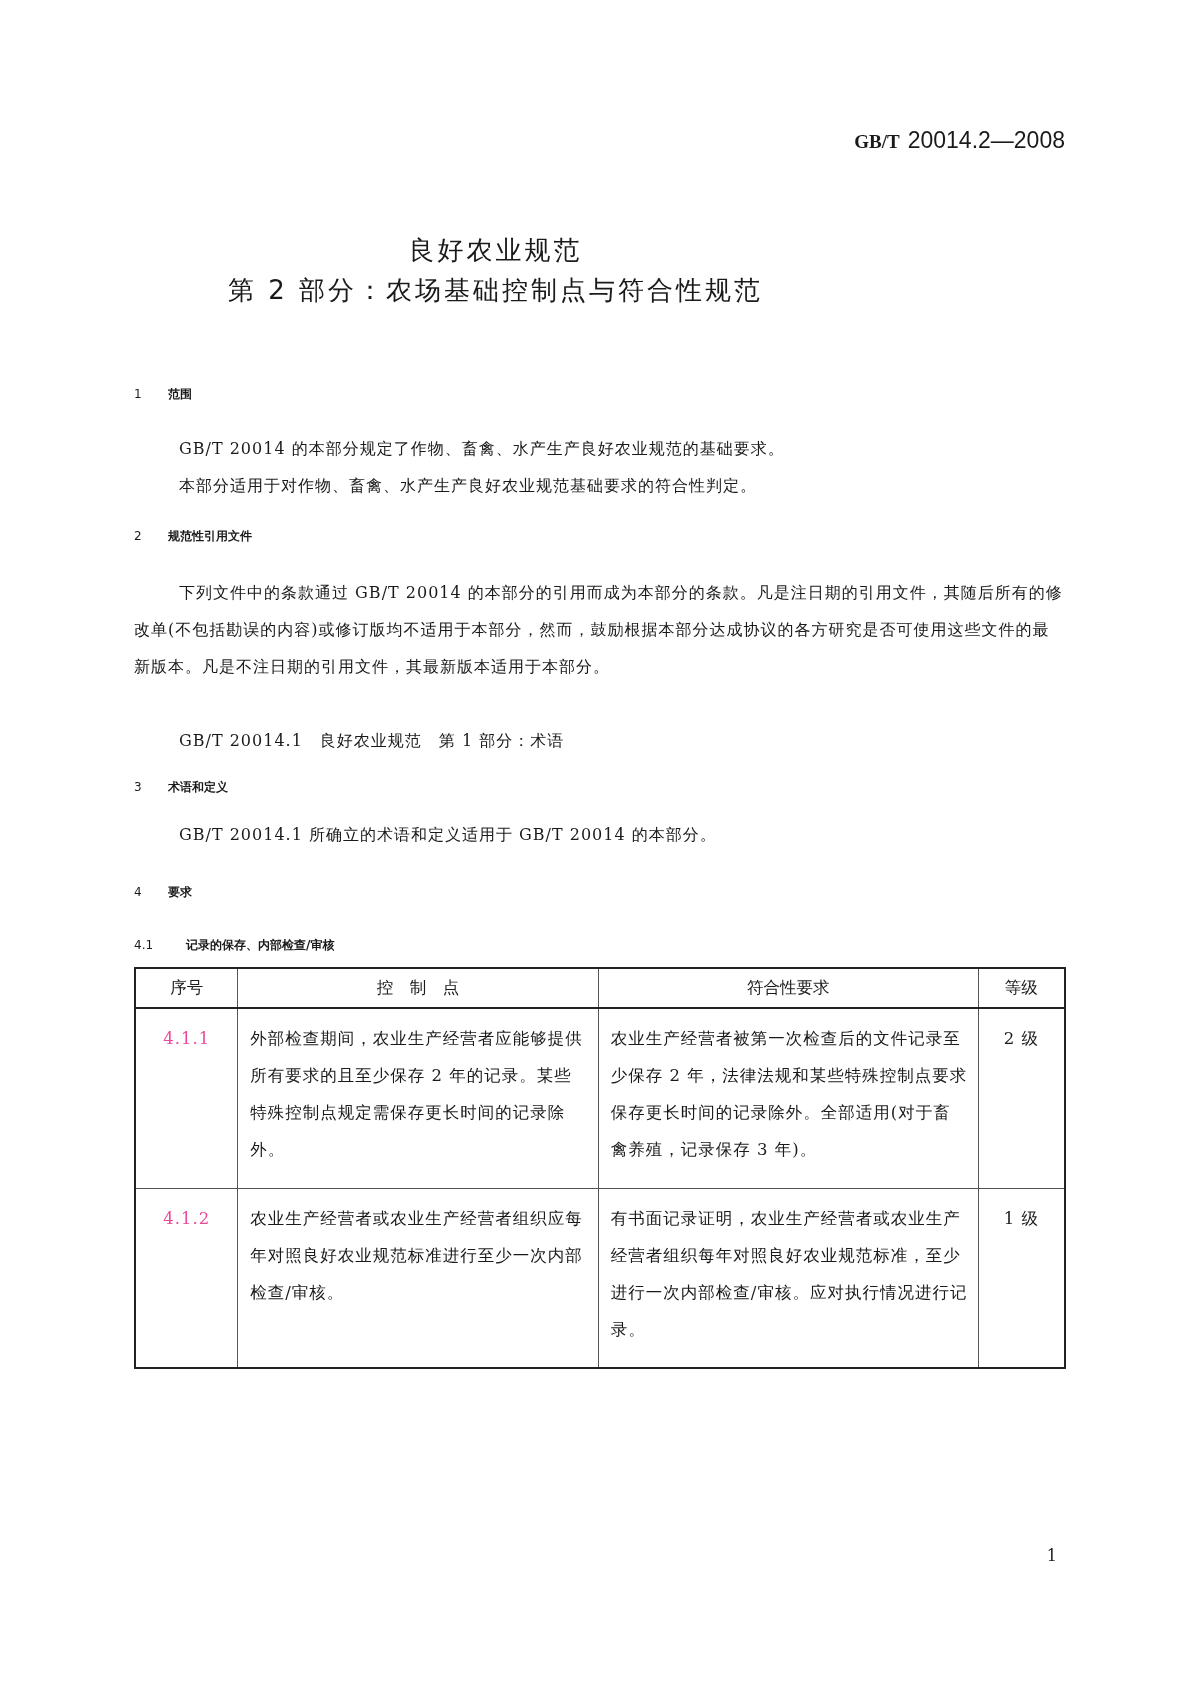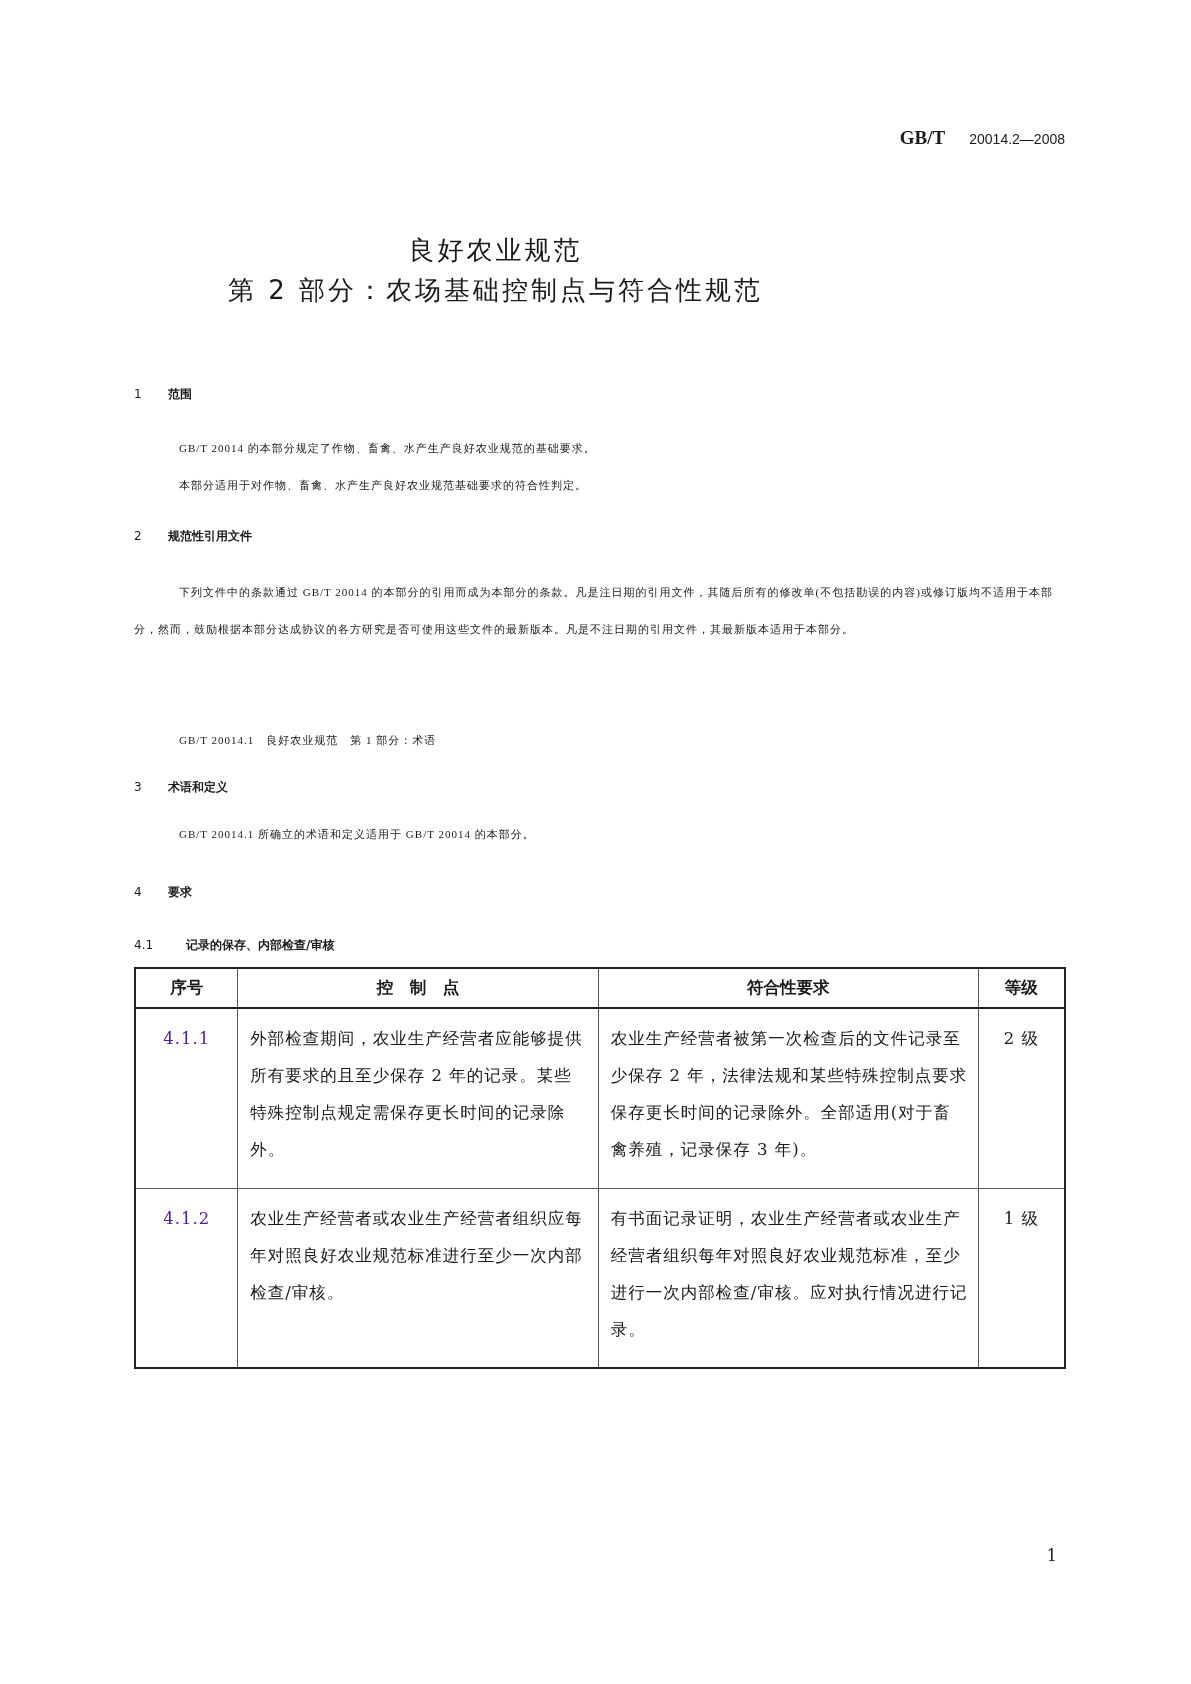--- a/index.html
+++ b/index.html
@@ -1,38 +1,38 @@
 <!DOCTYPE html>
 <html><head>
 <meta charset="utf-8">
 <style>
   html, body { margin: 0; padding: 0; background: #ffffff; }
   body { width: 1191px; height: 1684px; position: relative; overflow: hidden;
          font-family: "DejaVu Serif", "Liberation Serif", serif; color: #1a1a1a; }
   .abs { position: absolute; }
   .hdr { top: 127px; right: 126px; font-size: 17px; white-space: nowrap; }
   .hdr .code-prefix { font-family: "Liberation Serif", serif; font-weight: bold; font-size: 19px; }
-  .hdr .code-num { font-family: "Liberation Sans", sans-serif; font-size: 14px; margin-left: 24px; }
+  .hdr .code-num { font-family: "Liberation Sans", sans-serif; font-size: 23px; margin-left: 8px; }
   .title { left: 0; width: 991px; text-align: center; font-family: "DejaVu Sans", sans-serif;
            font-size: 26px; letter-spacing: 3px; }
   .t1 { top: 233px; }
   .t2 { top: 273px; }
   .sec { left: 134px; font-family: "DejaVu Sans", sans-serif; font-size: 12px; font-weight: bold; }
   .sec .num { display: inline-block; width: 34px; font-weight: normal; }
   .sec .num41 { display: inline-block; width: 52px; font-weight: normal; }
-  .para { left: 134px; width: 932px; font-size: 11px; line-height: 37px; letter-spacing: 1px; font-family: Liberation Serif, serif; }
+  .para { left: 134px; width: 932px; font-size: 16px; line-height: 37px; letter-spacing: 1px; }
   .para.indent { text-indent: 45px; }
   .para.line { left: 179px; width: 887px; }
   table.req { position: absolute; left: 134px; top: 967px; width: 932px; border-collapse: collapse;
               font-size: 16.5px; }
   table.req td, table.req th { border: 1px solid #555; vertical-align: top; padding: 0; font-weight: normal; }
   table.req { border: 2px solid #222; }
-  table.req thead th { height: 38px; vertical-align: middle; text-align: center; border-bottom: 2px solid #222; font-weight: bold; }
+  table.req thead th { height: 38px; vertical-align: middle; text-align: center; border-bottom: 2px solid #222; }
   table.req td { line-height: 37px; letter-spacing: 1px; }
-  td.c-id { width: 105px; text-align: center; padding-top: 11px !important; color: #4c1d95; }
+  td.c-id { width: 105px; text-align: center; padding-top: 11px !important; color: #ec4899; }
   td.c-ctrl { width: 358px; padding: 11px 10px 0 12px !important; }
   td.c-comp { width: 378px; padding: 11px 10px 0 12px !important; }
   td.c-lvl { width: 90px; text-align: center; padding-top: 11px !important; }
   tr.r1 td { height: 168px; }
   tr.r2 td { height: 167px; }
   tr.r3 td { height: 159px; }
   .pageno { top: 1546px; right: 134px; font-size: 16px; }
 </style>
 </head>
 <body>

